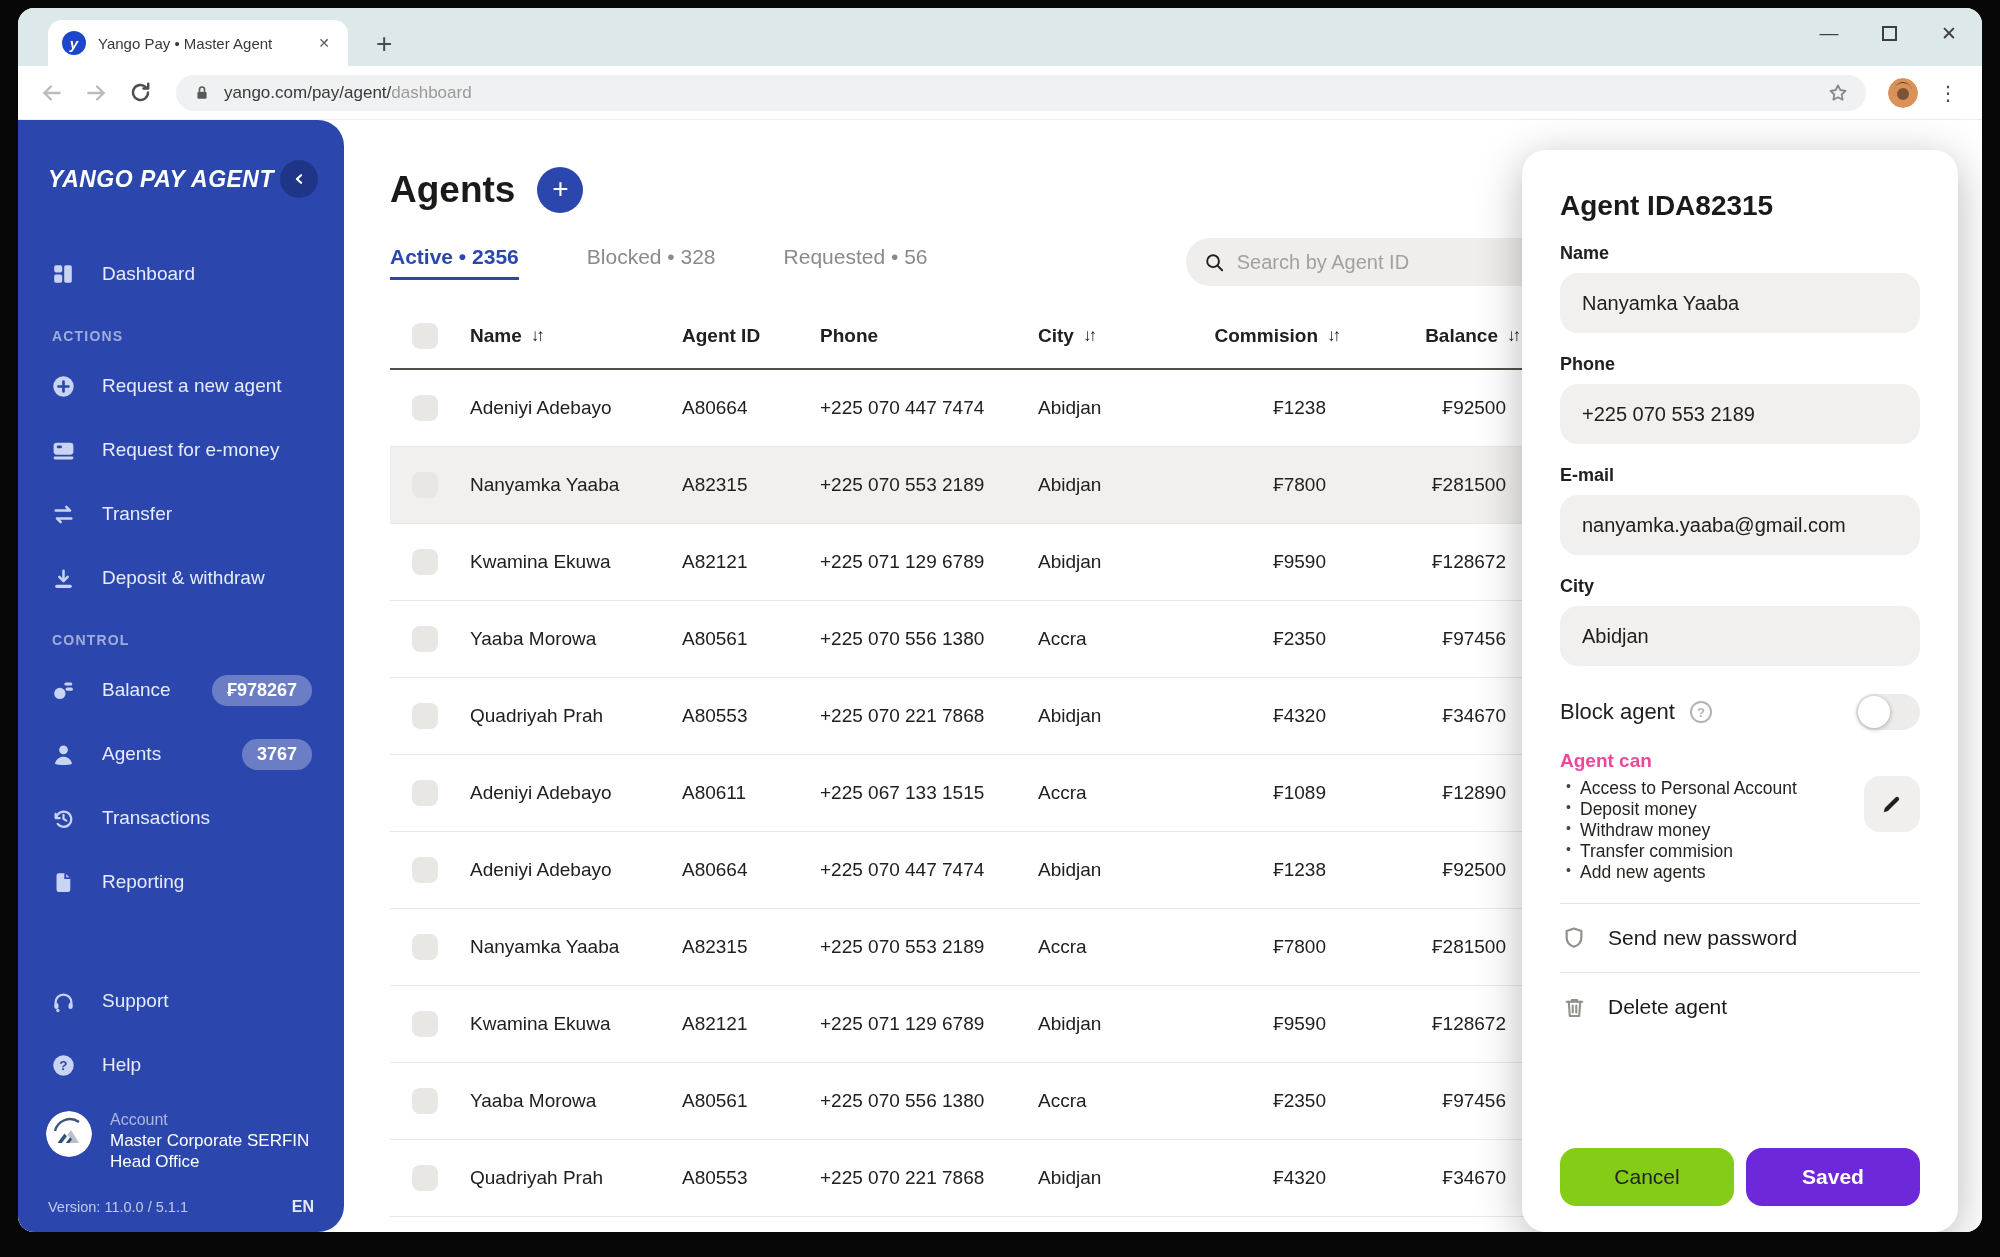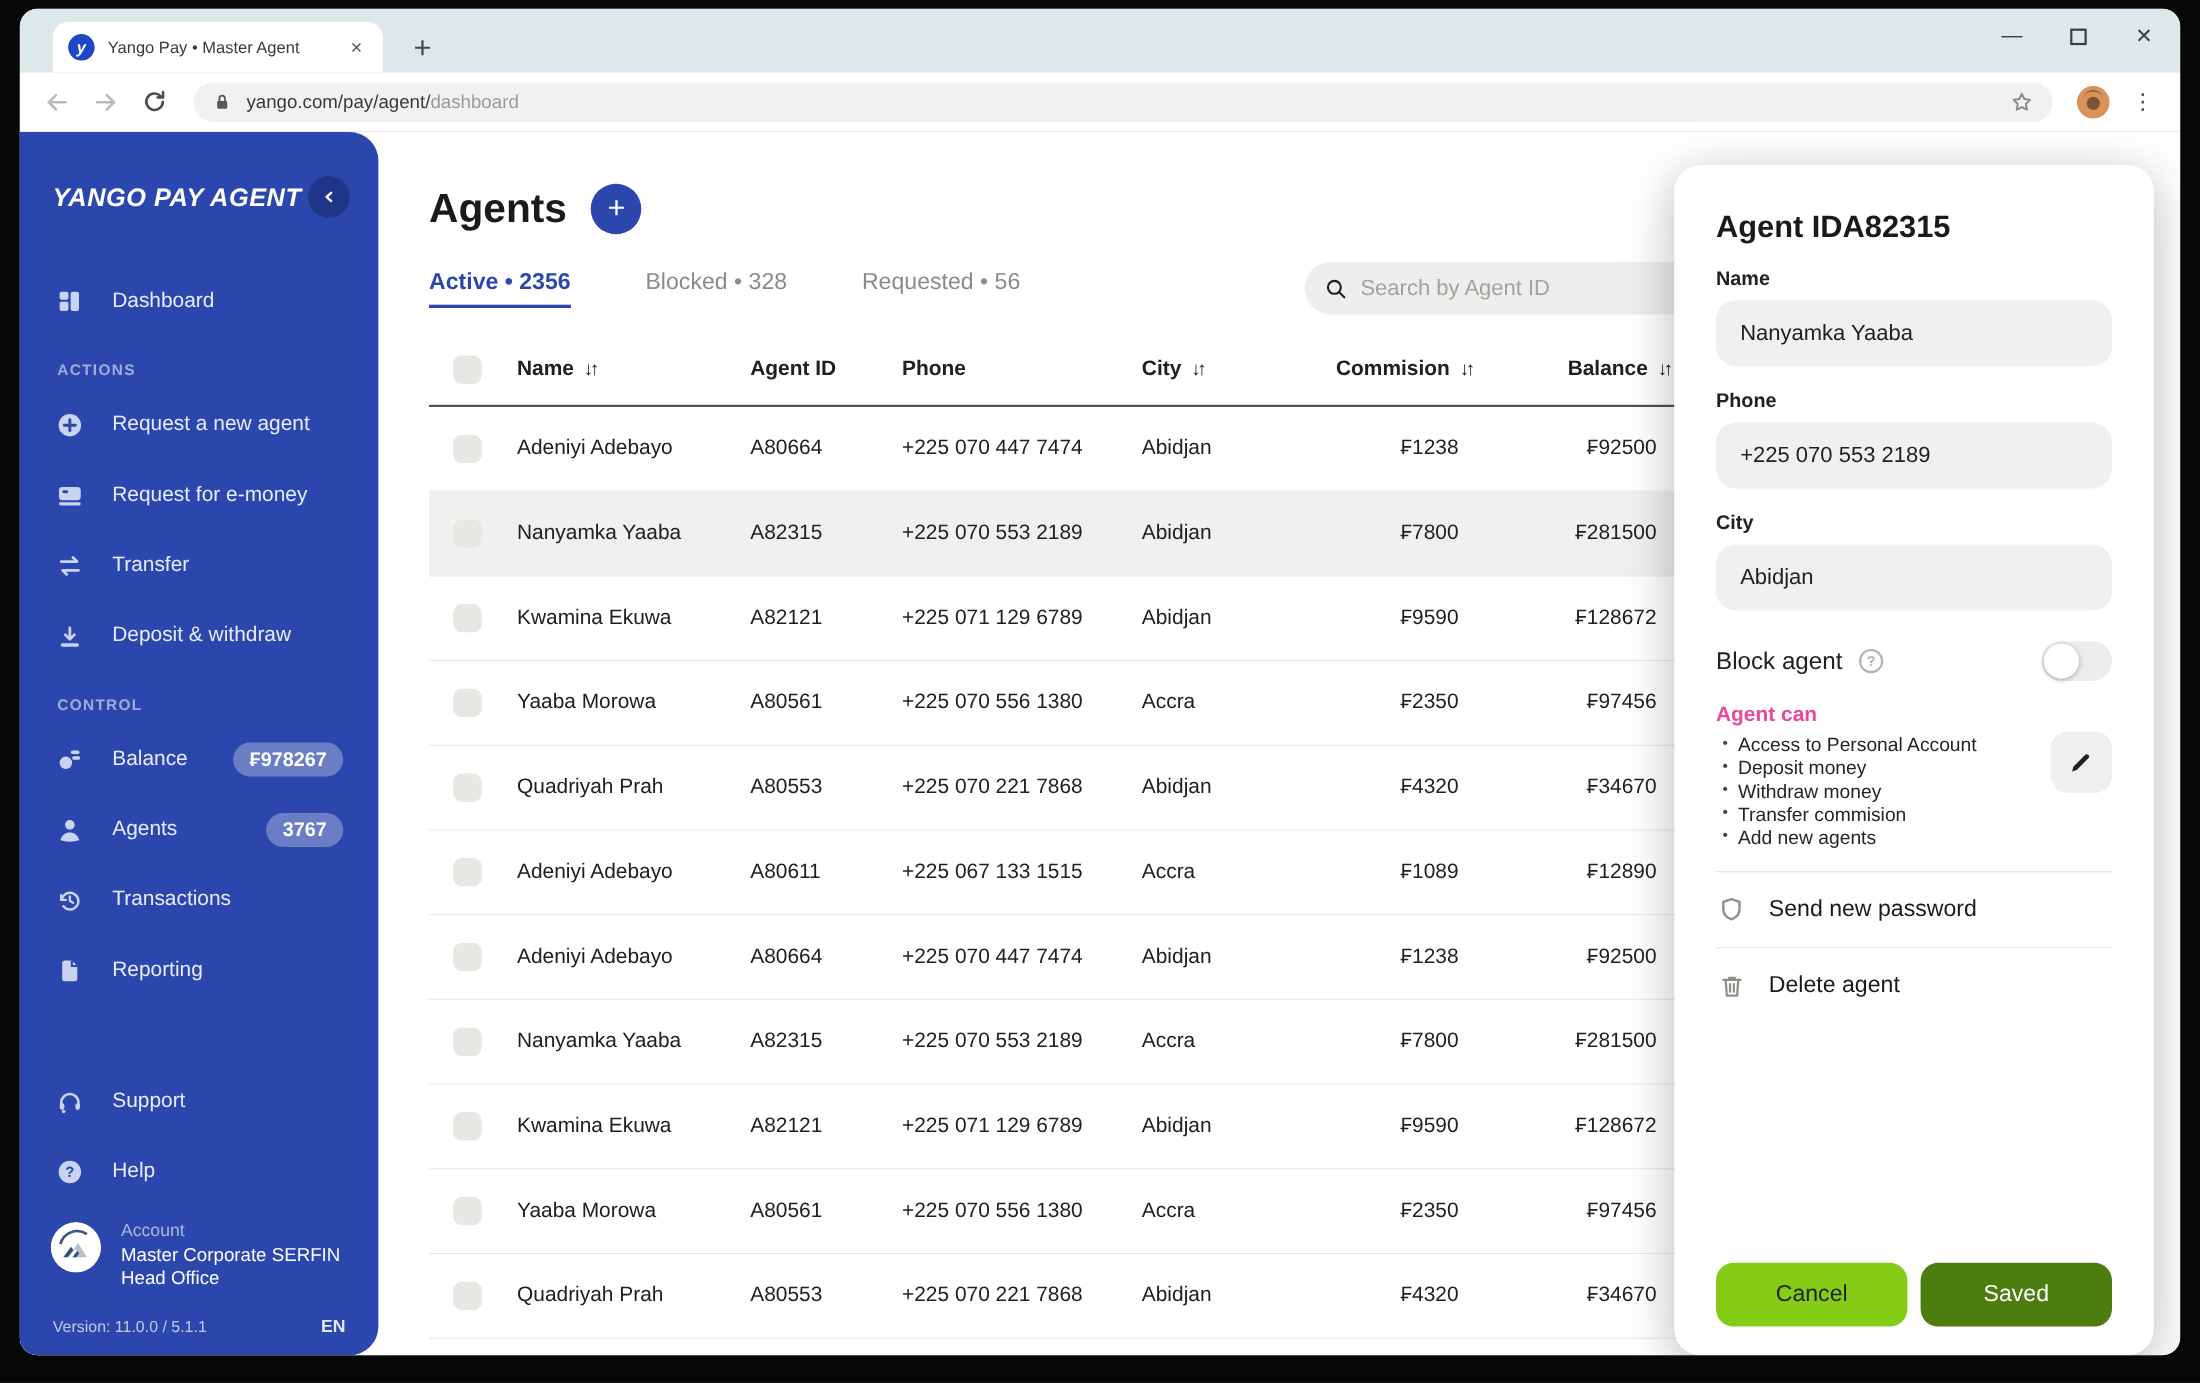--- a/index.html
+++ b/index.html
@@ -109,21 +109,21 @@
   .agent-can li::before { content:"•"; position:absolute; left:6px; font-size:14px; color:#45443f; }
   .edit-btn { position:absolute; right:0; top:26px; width:56px; height:56px; border-radius:16px; background:#f0efed;
     display:flex; align-items:center; justify-content:center; cursor:pointer; }
   .divider { height:1px; background:#e5e4e2; margin:20px 0; flex-shrink:0; }
   .panel-action { display:flex; align-items:center; gap:20px; font-size:21px; color:#1b1a19; cursor:pointer; }
   .panel-action .aic { width:28px; height:28px; display:flex; align-items:center; justify-content:center; flex-shrink:0; }
   .panel-buttons { margin-top:auto; display:flex; gap:12px; }
   .btn { height:58px; border-radius:16px; border:none; font-size:21px; cursor:pointer; flex:1;
     font-family:"Liberation Sans","DejaVu Sans",sans-serif; }
   .btn-cancel { background:#84cc16; color:#24231f; }
-  .btn-saved { background:#4d7c0f; color:#fff; font-weight:400; }
+  .btn-saved { background:#6d28d9; color:#fff; font-weight:700; }
 </style>
 </head>
 <body>
 
 <div class="window">
 
   <div class="titlebar">
     <div class="tab">
       <div class="favicon">y</div>
       <div class="tab-title">Yango Pay • Master Agent</div>
@@ -507,20 +507,24 @@
 
       <div class="field">
         <div class="field-label">Name</div>
         <input type="text" value="Nanyamka Yaaba" style="">
       </div>
       <div class="field">
         <div class="field-label">Phone</div>
         <input type="text" value="+225 070 553 2189" style="">
       </div>
       <div class="field">
+        <div class="field-label">E-mail</div>
+        <input type="text" value="nanyamka.yaaba@gmail.com" style="">
+      </div>
+      <div class="field">
         <div class="field-label">City</div>
         <input type="text" value="Abidjan" style="">
       </div>
 
       <div class="block-row">
         <span class="block-label">Block agent</span>
         <svg width="26" height="26" viewBox="0 0 24 24">
             <circle cx="12" cy="12" r="9.3" fill="none" stroke="#b5b3af" stroke-width="1.8"></circle>
             <text x="12" y="16.2" text-anchor="middle" font-size="12" font-weight="bold" fill="#b5b3af" font-family="Liberation Sans, DejaVu Sans, sans-serif">?</text>
           </svg>

